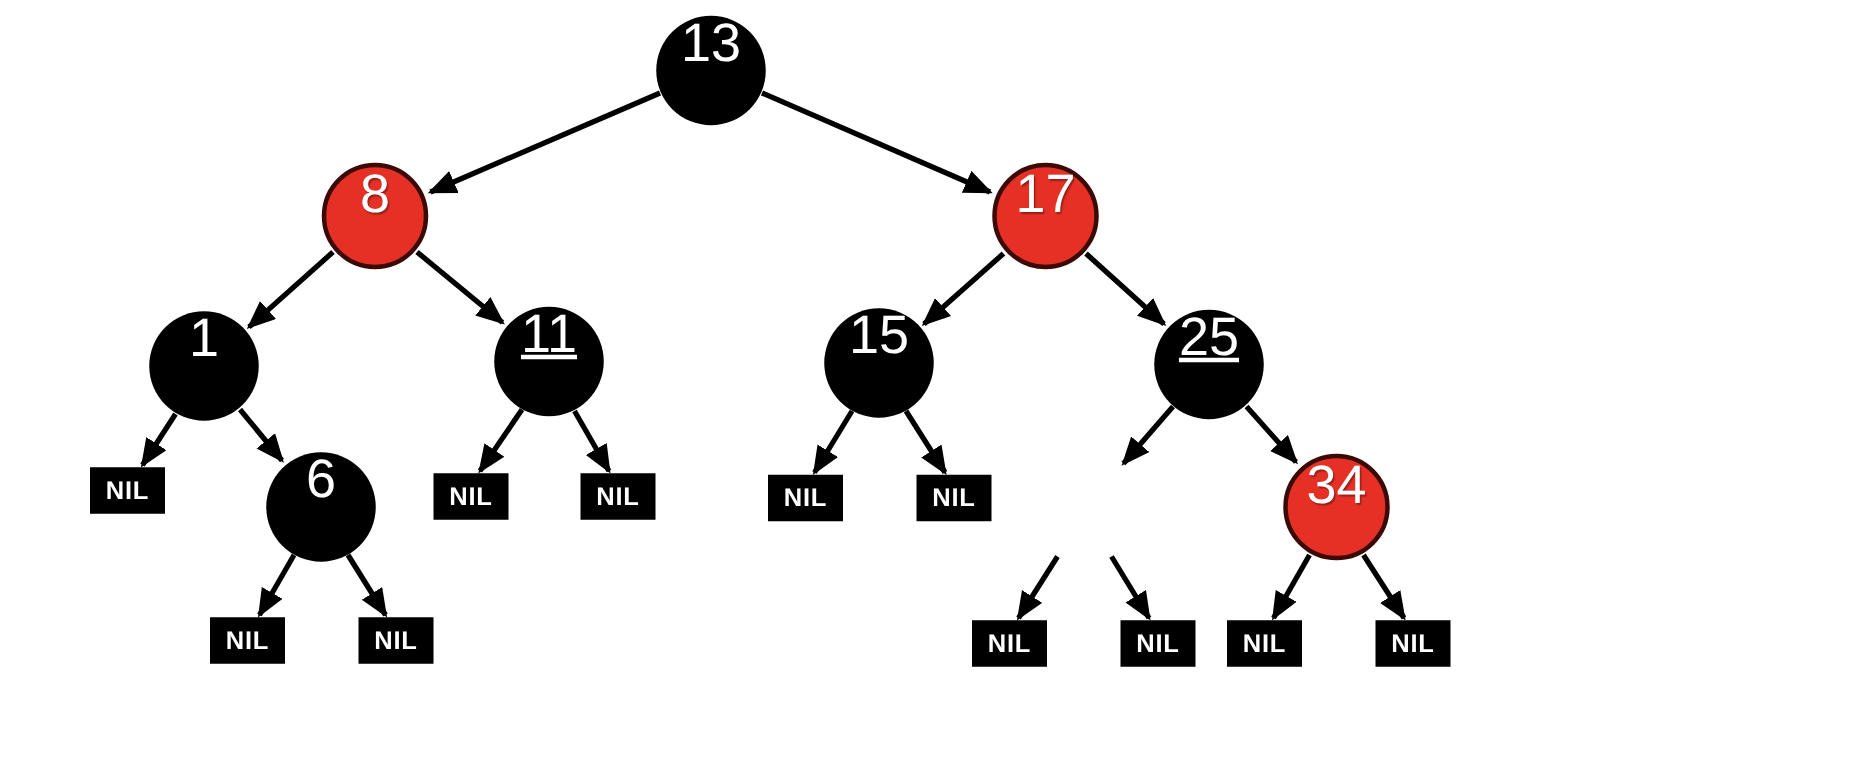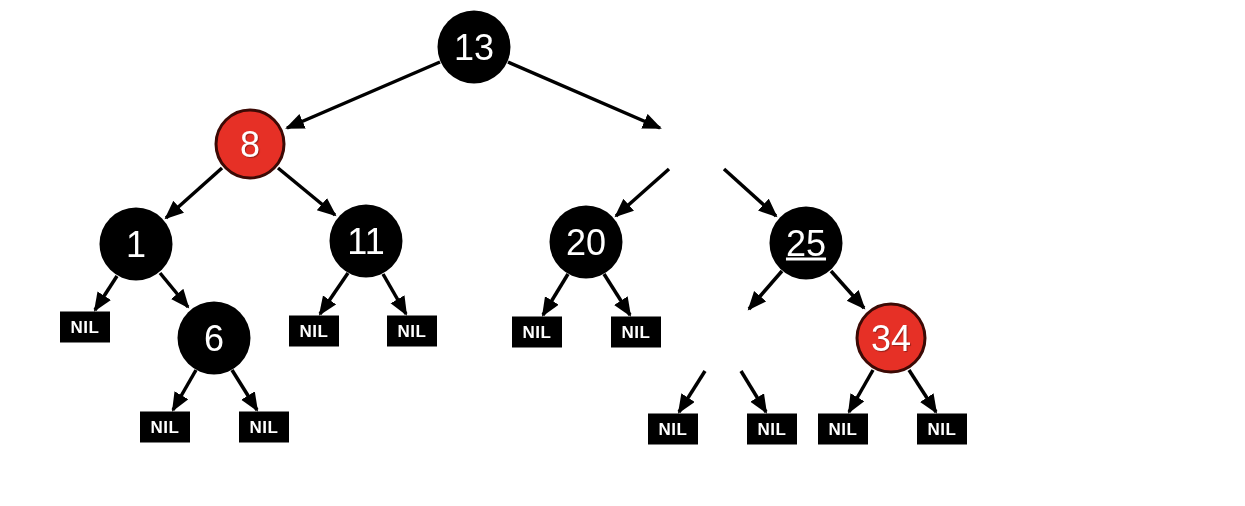--- a/index.html
+++ b/index.html
@@ -22,21 +22,21 @@
     pointer-events: none;
   }
   .node {
     position: absolute;
     width: 73px;
     height: 73px;
     border-radius: 50%;
     background: var(--black, #000000);
     color: var(--node-text, #ffffff);
     display: flex;
-    align-items: center;
+    align-items: flex-start;
     justify-content: center;
     font-size: 36px;
     line-height: 1;
     transform: translate(-50%, -50%);
     box-sizing: border-box;
     text-shadow: 1px 1px 1px rgba(0,0,0,0.35);
   }
   .node.red {
     background: var(--red, #e63026);
     border: 3px solid var(--red-border, #3c0a05);
@@ -94,28 +94,31 @@
       <line x1="909" y1="370" x2="936" y2="412" marker-end="url(#arrow)"></line>
     </g>
   </svg>
 
   <div class="node black" style="left:474px; top:47px;">
     <span>13</span>
   </div>
   <div class="node red" style="left:250px; top:144px;">
     <span>8</span>
   </div>
+  <div class="node red" style="left:697px; top:144px;">
+    <span>17</span>
+  </div>
   <div class="node black" style="left:136px; top:244px;">
     <span>1</span>
   </div>
-  <div class="node black" style="left:366px; top:241px;">
+  <div class="node black" style="left:366px; top:241px;text-decoration:underline;">
     <span>11</span>
   </div>
   <div class="node black" style="left:586px; top:242px;">
-    <span>20</span>
+    <span>15</span>
   </div>
   <div class="node black" style="left:806px; top:243px;text-decoration:underline;">
     <span>25</span>
   </div>
   <div class="node black" style="left:214px; top:338px;">
     <span>6</span>
   </div>
   <div class="node red" style="left:891px; top:338px;">
     <span>34</span>
   </div>

